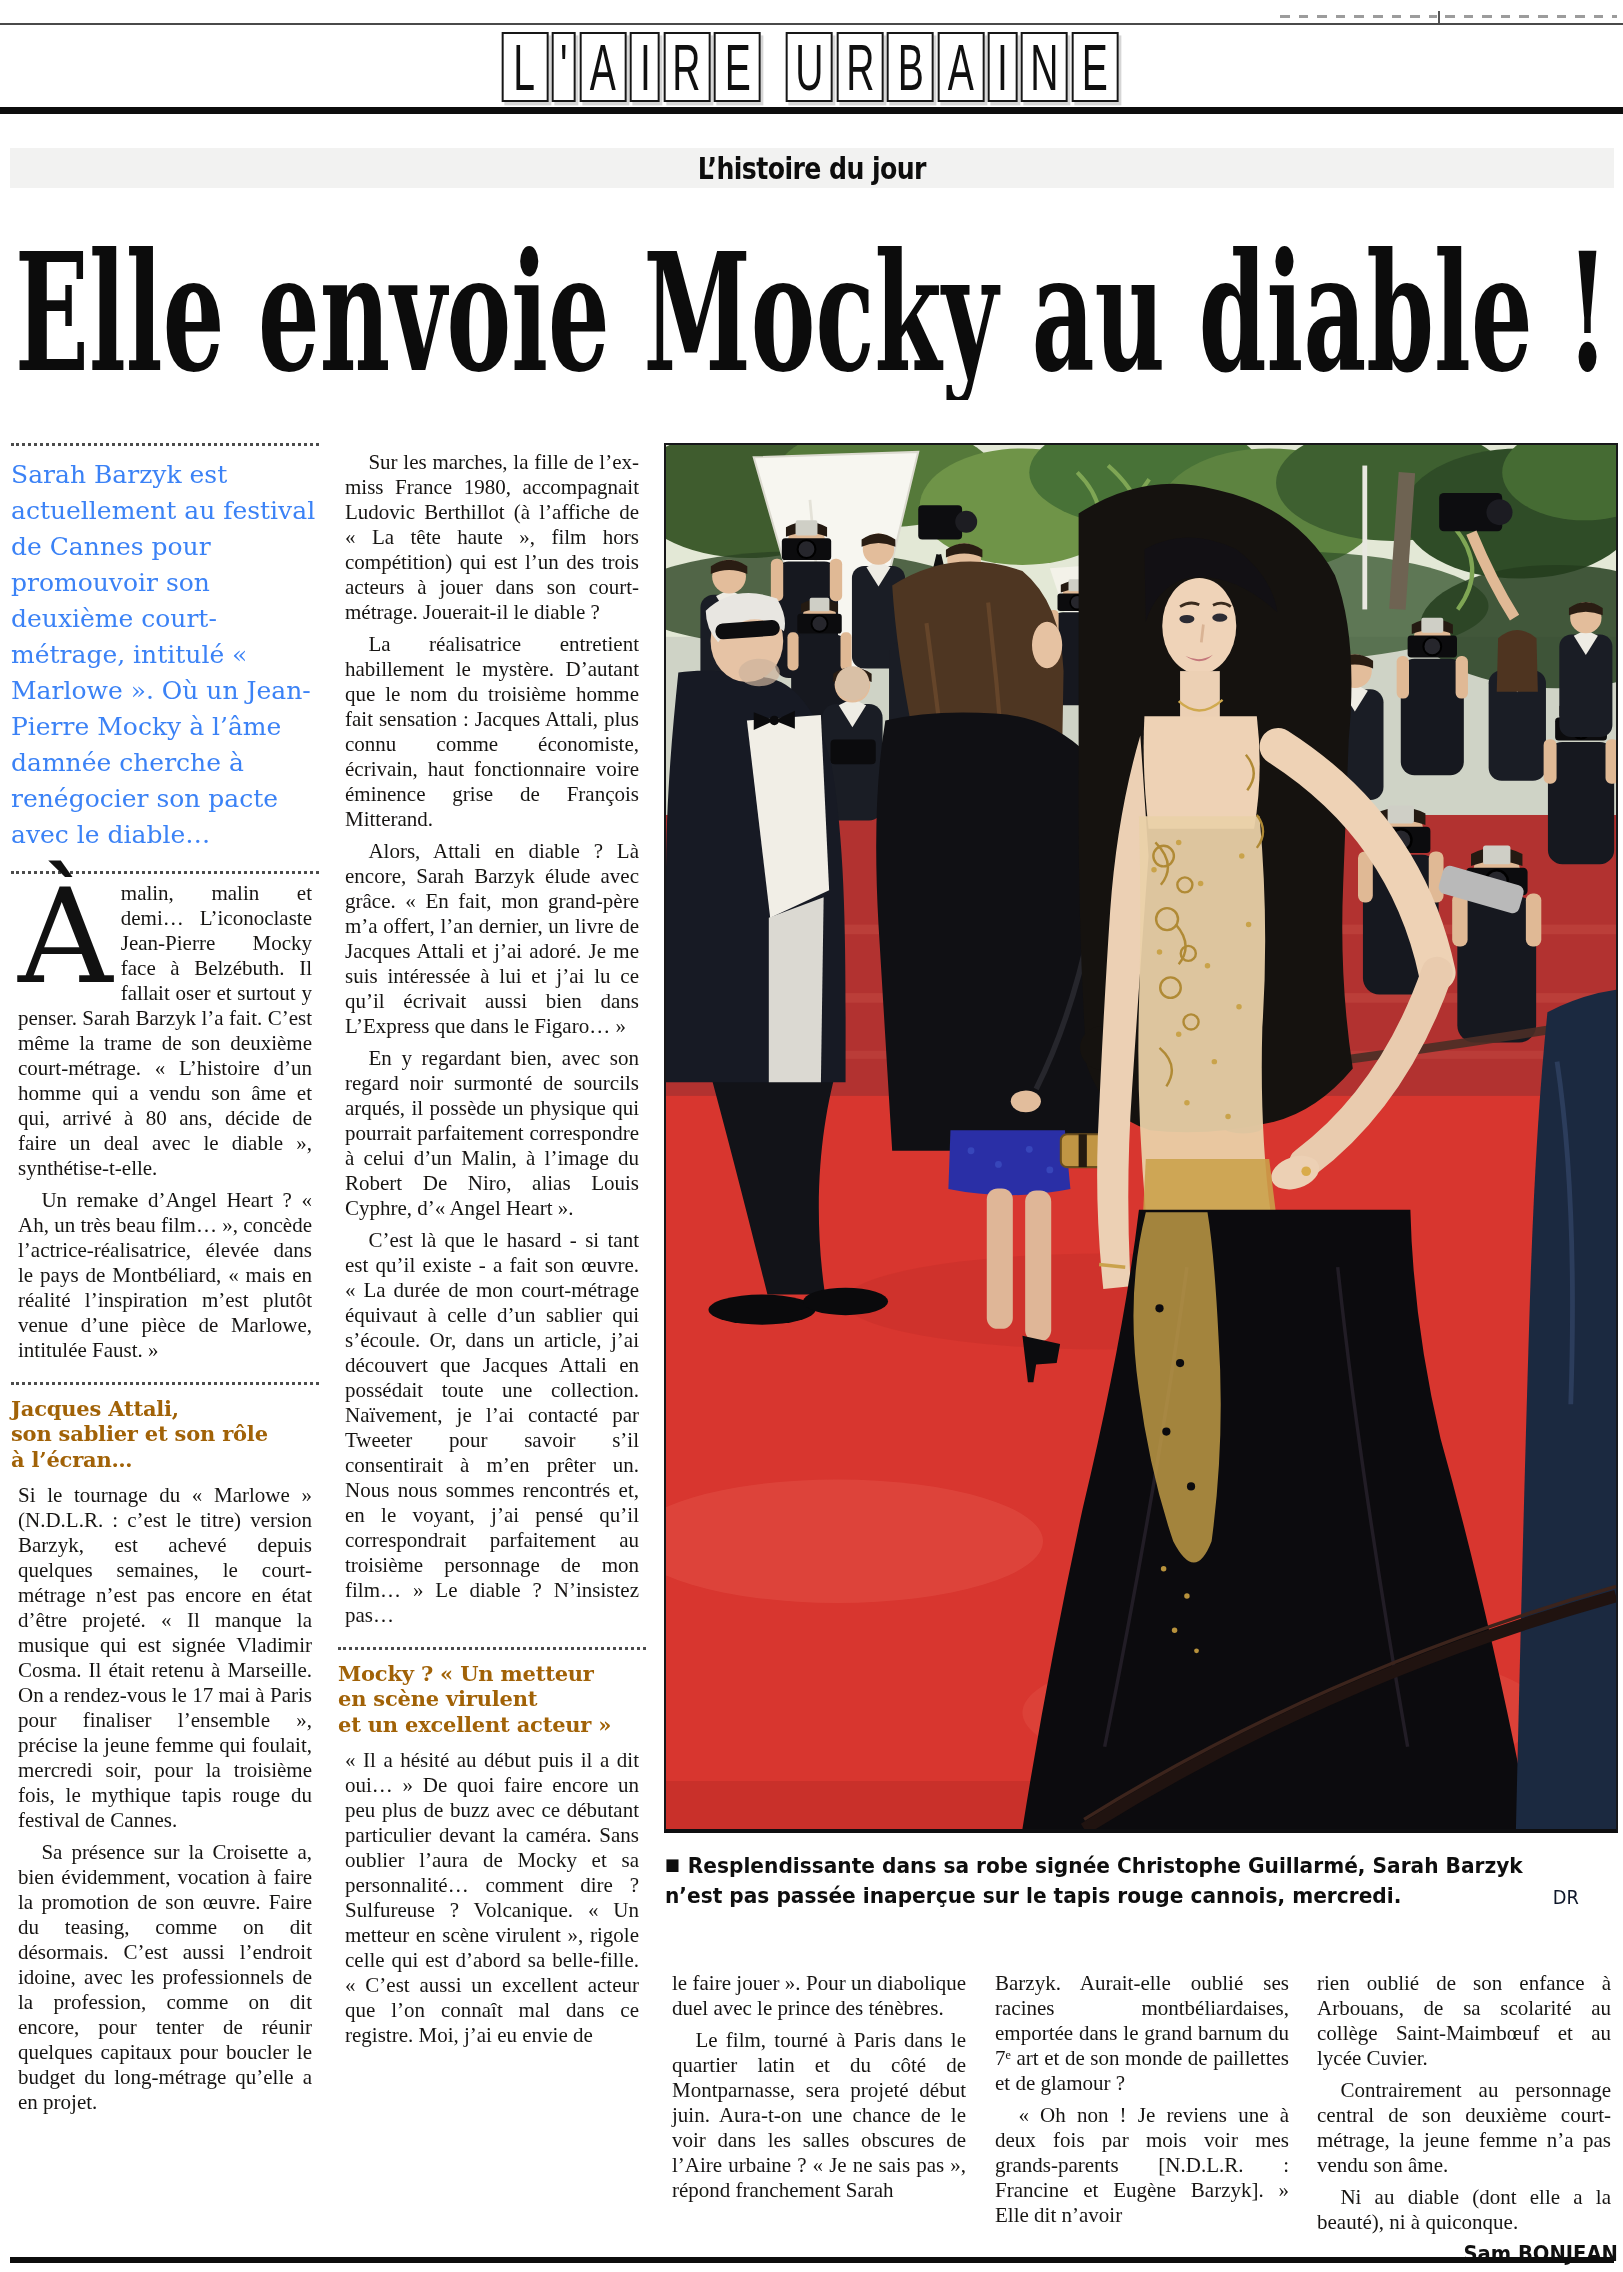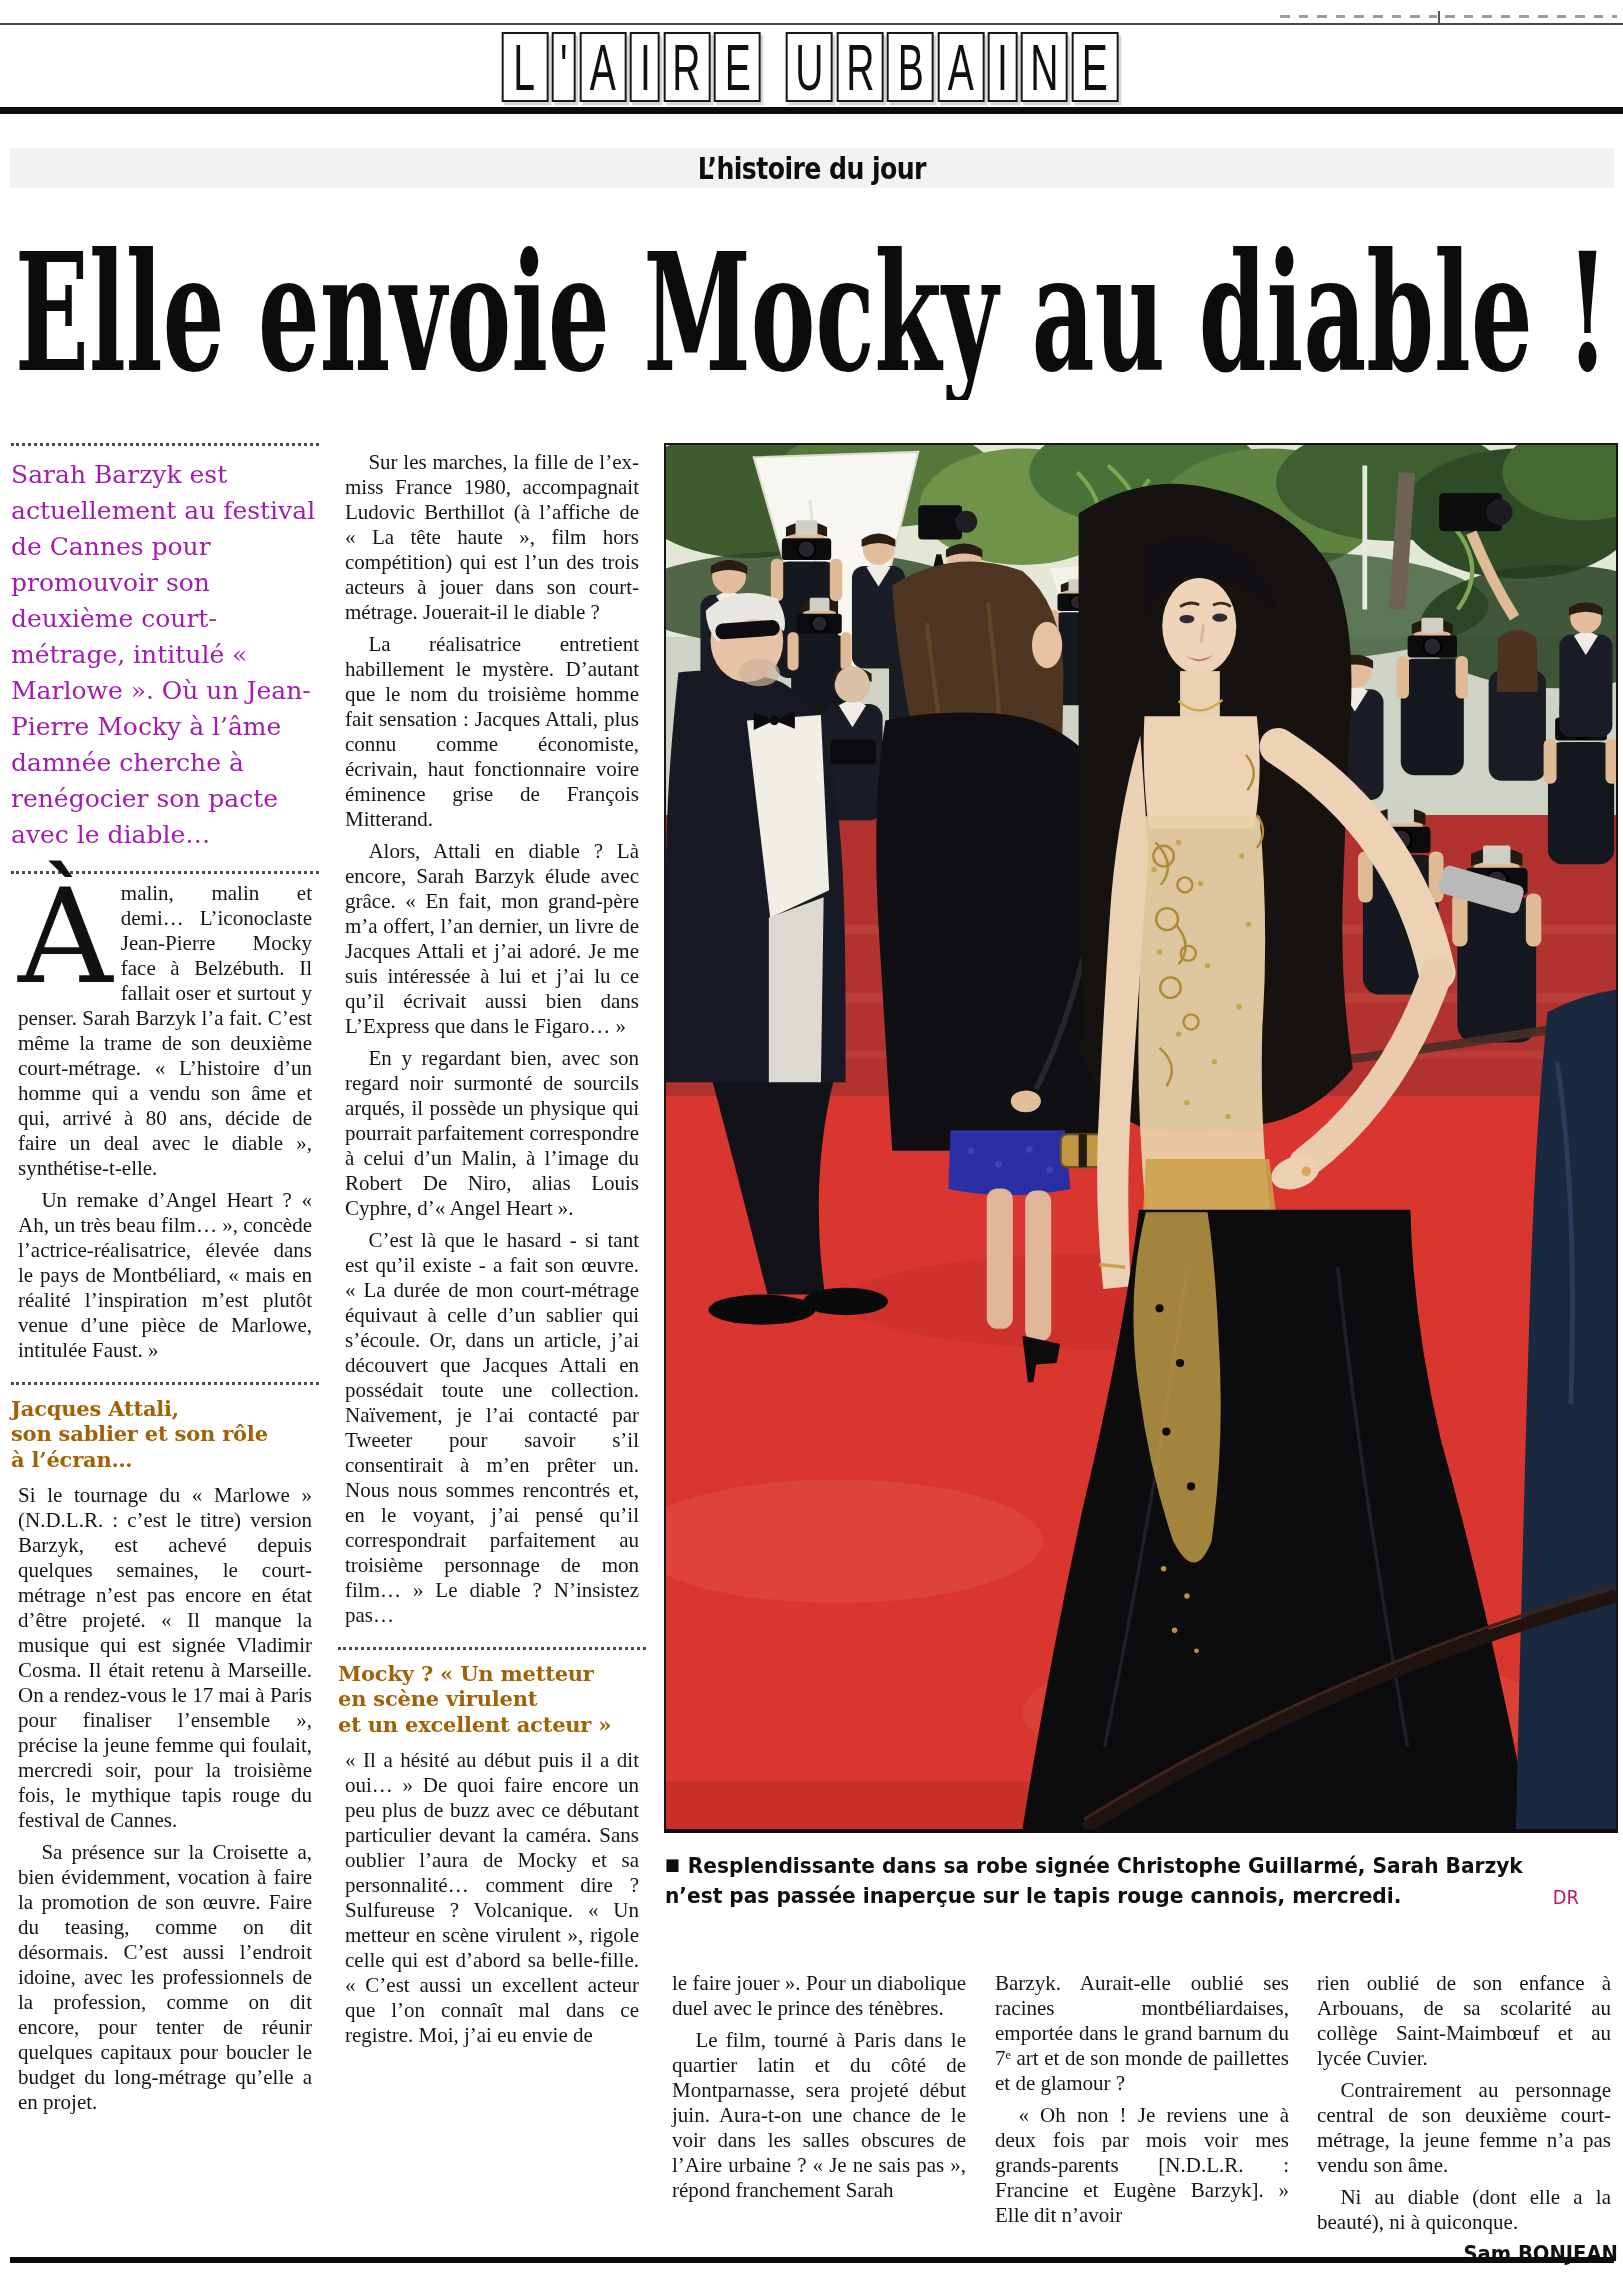--- a/index.html
+++ b/index.html
@@ -22,37 +22,37 @@
   .blackrule{position:absolute;top:107px;left:0;width:1623px;height:6.9px;background:#0d0d0d;}
   
   .kicker-band{position:absolute;top:148px;left:9.6px;width:1604px;height:40px;background:#f2f2f1;
                display:flex;align-items:center;justify-content:center;}
   .kicker{font:700 30px "DejaVu Sans",sans-serif;color:#0d0d0d;transform:scaleX(.84);letter-spacing:-0.7px;}
   
   .headline{position:absolute;top:242px;left:9.6px;width:1604px;height:158px;}
   
   .col{position:absolute;top:443px;width:308px;}
   #col1{left:11px}#col2{left:338px}
-  .intro{font:400 25px/36px "DejaVu Serif",serif;color:#a21caf;border-top:3.4px dotted #4c4c4c;
+  .intro{font:400 25px/36px "DejaVu Serif",serif;color:#3b82f6;border-top:3.4px dotted #4c4c4c;
          border-bottom:3.4px dotted #4c4c4c;padding:11px 0 18px;margin:0 0 6.9px 0;}
   .bp{font:400 21px/25px "Liberation Serif",serif;text-align:justify;text-indent:23.4px;margin:7px;
       hyphens:auto;-webkit-hyphens:auto;overflow-wrap:break-word;}
   .np{text-indent:0;}
   .dropcap{float:left;font:400 131px/103px "DejaVu Serif",serif;color:#111;margin:4.1px 8.2px -5.5px 0;}
   .subhead{font:700 21px/25.4px "DejaVu Serif",serif;color:#a16207;white-space:pre-line;letter-spacing:-0.2px;
            border-top:3.4px dotted #4c4c4c;padding-top:11px;margin:19px 0 11px 0;}
   
   .photo{position:absolute;left:664px;top:443px;width:954px;height:1390px;box-sizing:border-box;
          border:2.1px solid #17171a;border-bottom:4.8px solid #0e0e10;background:#cfd3c6;}
   .photo svg{display:block;width:100%;height:100%;}
   
   .caption{position:absolute;left:665px;top:1850px;width:952px;font:700 21px/30px "DejaVu Sans",sans-serif;
            color:#0e0e0e;transform:scaleX(.96);transform-origin:left top;padding-right:44px;box-sizing:border-box;}
   .cap-marker{display:inline-block;font-size:16.5px;vertical-align:2.7px;margin-right:8.2px;}
-  .credit{position:absolute;right:0;bottom:2.7px;font:400 18.6px "DejaVu Sans",sans-serif;color:#be185d;}
+  .credit{position:absolute;right:0;bottom:2.7px;font:400 18.6px "DejaVu Sans",sans-serif;color:#0f172a;}
   
   .bcol{position:absolute;top:1964px;width:308px;}
   #bcolA{left:665px}#bcolB{left:988px}#bcolC{left:1310px}
   .byline{margin-top:5.5px;font:700 20.6px "DejaVu Sans",sans-serif;text-align:right;color:#101010;
           transform:scaleX(.95);transform-origin:right center;}
   .bottomrule{position:absolute;top:2257px;left:9.6px;width:1604px;height:6.2px;background:#0d0d0d;}
 </style>
 </head>
 <body>
 

